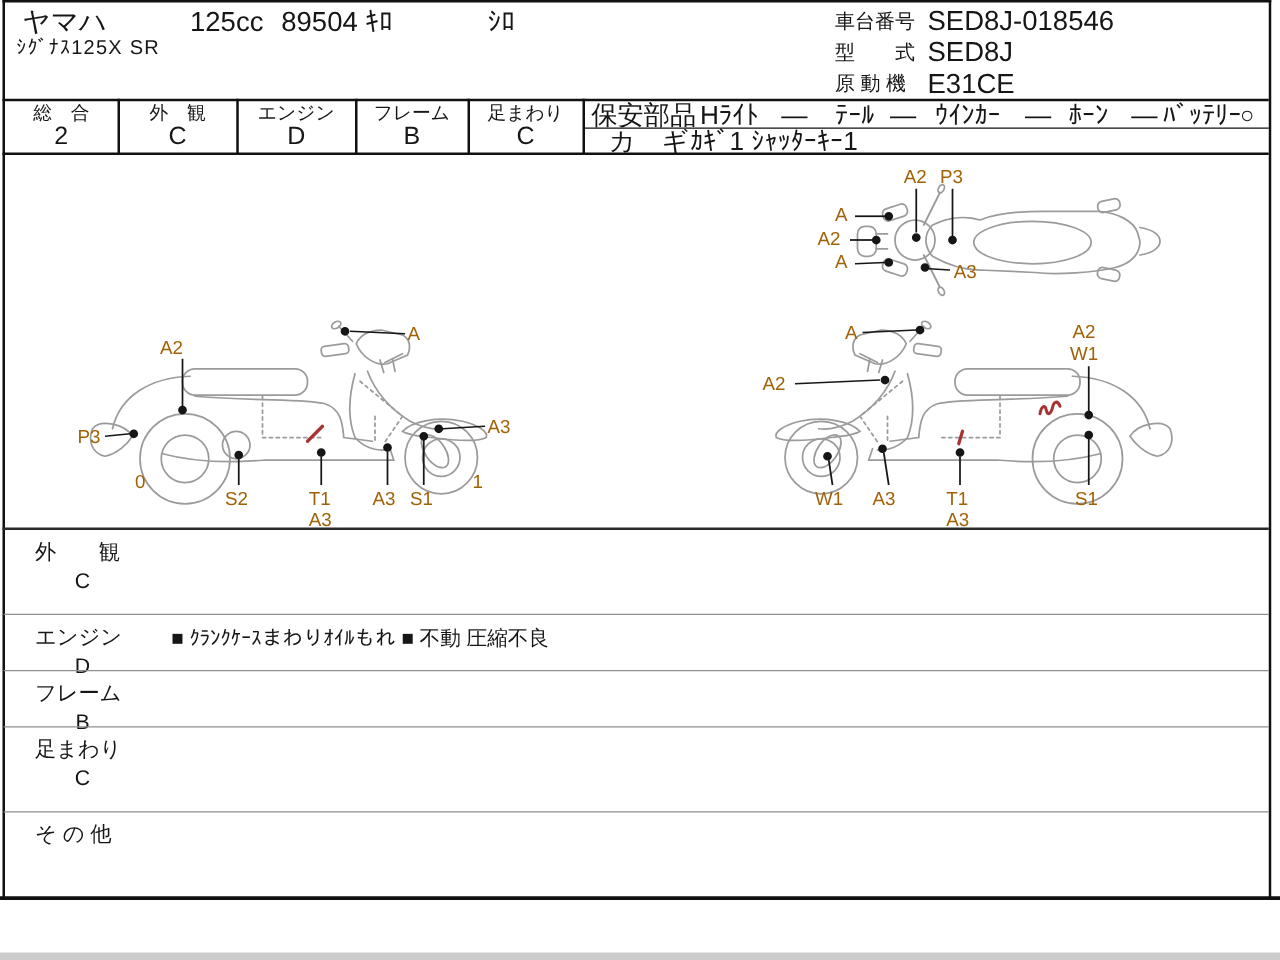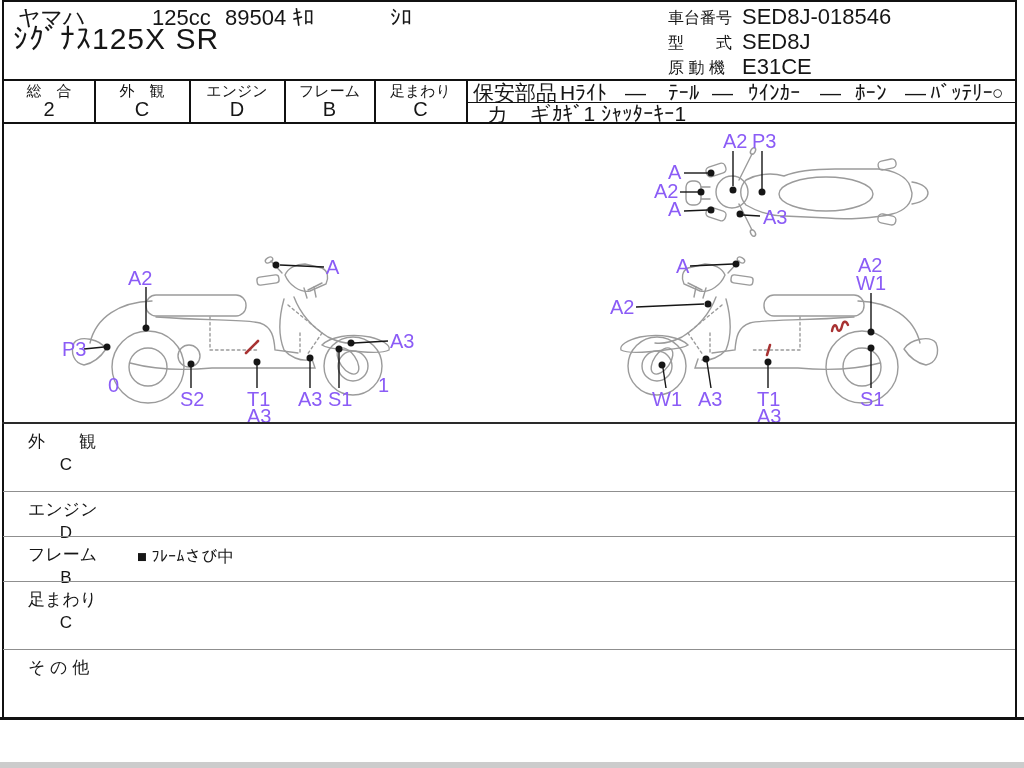--- a/index.html
+++ b/index.html
@@ -7,25 +7,25 @@
     position:relative;width:1024px;height:768px;background:#ffffff;
     font-family:"Liberation Sans","DejaVu Sans",sans-serif;color:#161616;
     overflow:hidden;
   }
   .abs{position:absolute;}
   .ln{position:absolute;background:#111;}
   .lngray{position:absolute;background:#8f8f8f;}
   .t17{font-size:22px;line-height:20px;white-space:nowrap;}
   .t16{font-size:16px;line-height:19px;white-space:nowrap;}
   .t15{font-size:21px;line-height:18px;white-space:nowrap;}
-  .t22{font-size:30px;line-height:25px;white-space:nowrap;letter-spacing:1px;}
+  .t22{font-size:16px;line-height:25px;white-space:nowrap;letter-spacing:1px;}
   .gcell{position:absolute;top:80px;height:26px;display:flex;flex-direction:column;align-items:center;justify-content:space-between;padding:2px 0 1px 0;box-sizing:border-box;}
   .gcell .glabel{font-size:15px;line-height:17px;white-space:nowrap;}
   .gcell .gvalue{font-size:20px;line-height:21px;}
-  .dl{position:absolute;font-size:20px;line-height:17px;color:#8b5cf6;white-space:nowrap;}
+  .dl{position:absolute;font-size:15px;line-height:17px;color:#a16207;white-space:nowrap;}
   .seclabel{position:absolute;left:24px;top:6px;font-size:17px;white-space:nowrap;}
   .secgrade{position:absolute;left:24px;top:31px;width:76px;text-align:center;font-size:17px;}
   .sectext{position:absolute;left:133px;top:6px;width:858px;font-size:16.5px;line-height:27px;}
   svg{position:absolute;left:0;top:0;overflow:visible;}
 </style>
 </head>
 <body>
 
 <div class="sheet">
 
@@ -225,25 +225,25 @@
   </div>
 
   <div>
     <div class="abs" style="left:4px;top:424px;width:1011px;height:68px">
       <span class="seclabel">外　　観</span>
       <span class="secgrade">C</span>
     </div>
     <div class="abs" style="left:4px;top:492px;width:1011px;height:45px">
       <span class="seclabel">エンジン</span>
       <span class="secgrade">D</span>
+      <span class="sectext">■ ｸﾗﾝｸｹｰｽまわりｵｲﾙもれ ■ 不動 圧縮不良</span>
     </div>
     <div class="abs" style="left:4px;top:537px;width:1011px;height:45px">
       <span class="seclabel">フレーム</span>
       <span class="secgrade">B</span>
-      <span class="sectext">■ ﾌﾚｰﾑさび中</span>
     </div>
     <div class="abs" style="left:4px;top:582px;width:1011px;height:68px">
       <span class="seclabel">足まわり</span>
       <span class="secgrade">C</span>
     </div>
     <div class="abs" style="left:4px;top:650px;width:1011px;height:67px">
       <span class="seclabel">そ の 他</span>
       <span class="secgrade"></span>
     </div>
   </div>

